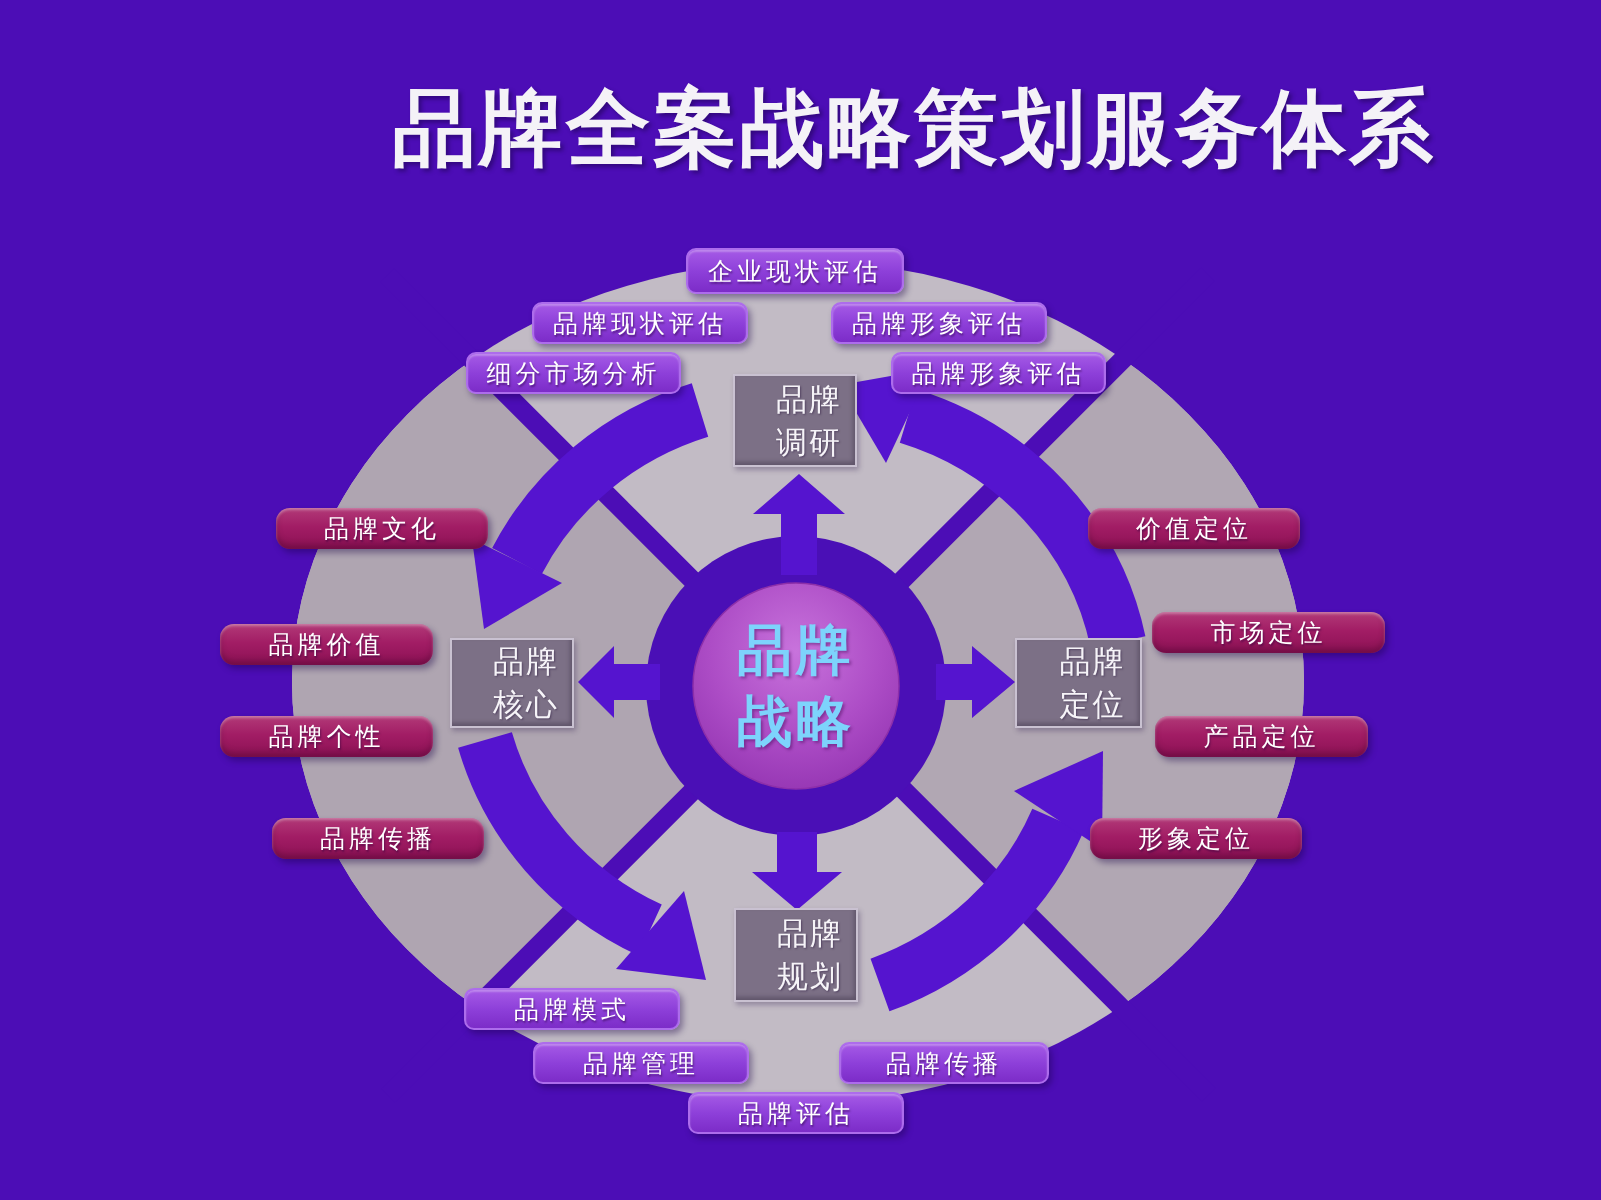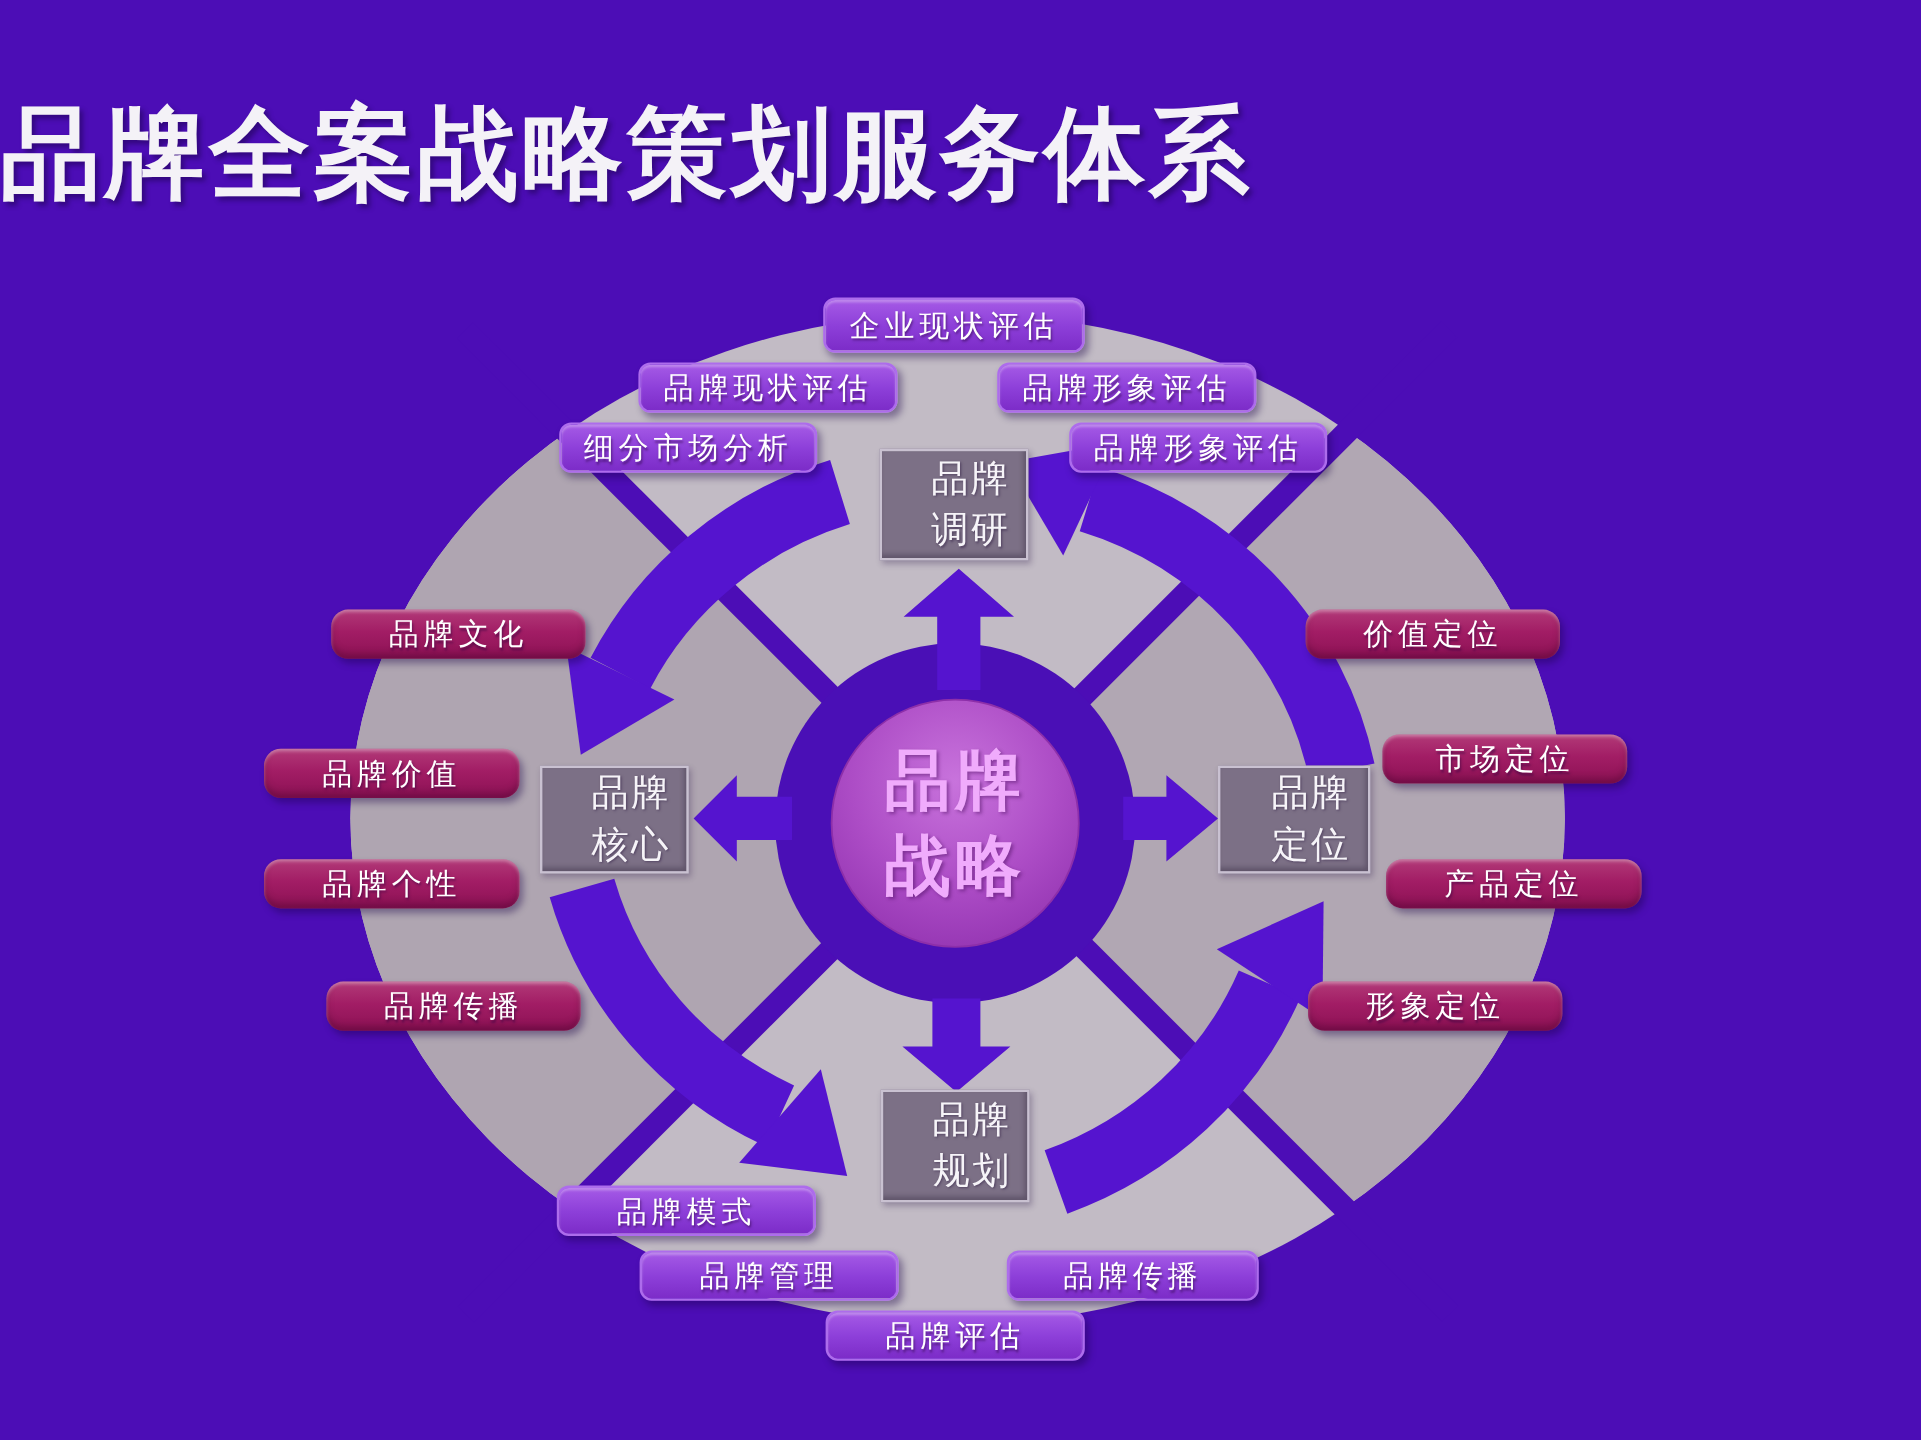--- a/index.html
+++ b/index.html
@@ -5,21 +5,21 @@
   html,body{margin:0;padding:0;}
   body{
     width:1601px;height:1200px;position:relative;overflow:hidden;
     background:#4c0db6;
     font-family:"DejaVu Sans","Liberation Sans",sans-serif;
   }
   #stage{position:absolute;left:0;top:0;width:1601px;height:1200px;}
   svg.bg{position:absolute;left:0;top:0;}
   .title{
     position:absolute;left:0;top:82px;width:1436px;
-    text-align:left;color:#f4f2f7;font-size:84px;font-weight:bold;
+    text-align:right;color:#f4f2f7;font-size:84px;font-weight:bold;
     letter-spacing:3px;line-height:1.1;
     text-shadow:3px 3px 4px rgba(20,0,60,.45);
   }
   .pill{
     position:absolute;display:flex;align-items:center;justify-content:center;
     color:#fff;font-size:25px;letter-spacing:4px;white-space:nowrap;
     text-shadow:1px 2px 2px rgba(40,0,60,.5);
     box-sizing:border-box;
   }
   .pill-purple{
@@ -42,21 +42,21 @@
     display:block;width:2.15em;text-align:center;word-break:break-all;
     color:#f6f4f8;font-size:31px;line-height:1.38;letter-spacing:2px;
     text-shadow:1px 1px 2px rgba(40,20,60,.5);
   }
   .center-label{
     position:absolute;left:696px;top:608px;width:200px;height:156px;
     display:flex;align-items:center;justify-content:center;
   }
   .center-label span{
     display:block;width:2.3em;text-align:center;word-break:break-all;
-    color:#f0abfc;font-size:55px;font-weight:600;line-height:1.3;letter-spacing:4px;
+    color:#7dd3fc;font-size:55px;font-weight:600;line-height:1.3;letter-spacing:4px;
     text-shadow:2px 2px 3px rgba(70,10,90,.45);
   }
 </style>
 </head>
 <body>
 
 <div id="stage">
 
   <svg class="bg" width="1601" height="1200" viewBox="0 0 1601 1200">
     <defs>
@@ -140,21 +140,21 @@
   <div class="pill pill-purple" style="left:831px;top:302px;width:216px;height:42px;">品牌形象评估</div>
   <div class="pill pill-purple" style="left:466px;top:352px;width:215px;height:42px;">细分市场分析</div>
   <div class="pill pill-purple" style="left:891px;top:352px;width:215px;height:42px;">品牌形象评估</div>
 
   <div class="pill pill-maroon" style="left:276px;top:508px;width:212px;height:41px;">品牌文化</div>
   <div class="pill pill-maroon" style="left:220px;top:612px;width:213px;height:41px;margin-top:12px;">品牌价值</div>
   <div class="pill pill-maroon" style="left:220px;top:716px;width:213px;height:41px;">品牌个性</div>
   <div class="pill pill-maroon" style="left:272px;top:818px;width:212px;height:41px;">品牌传播</div>
 
   <div class="pill pill-maroon" style="left:1088px;top:508px;width:212px;height:41px;">价值定位</div>
-  <div class="pill pill-maroon" style="left:1152px;top:612px;width:204px;height:41px;">市场定位</div>
+  <div class="pill pill-maroon" style="left:1152px;top:612px;width:233px;height:41px;">市场定位</div>
   <div class="pill pill-maroon" style="left:1155px;top:716px;width:213px;height:41px;">产品定位</div>
   <div class="pill pill-maroon" style="left:1090px;top:818px;width:212px;height:41px;">形象定位</div>
 
   <div class="pill pill-purple" style="left:464px;top:988px;width:216px;height:42px;">品牌模式</div>
   <div class="pill pill-purple" style="left:533px;top:1042px;width:216px;height:42px;">品牌管理</div>
   <div class="pill pill-purple" style="left:839px;top:1042px;width:210px;height:42px;">品牌传播</div>
   <div class="pill pill-purple" style="left:688px;top:1092px;width:216px;height:42px;">品牌评估</div>
 
 </div>
 

